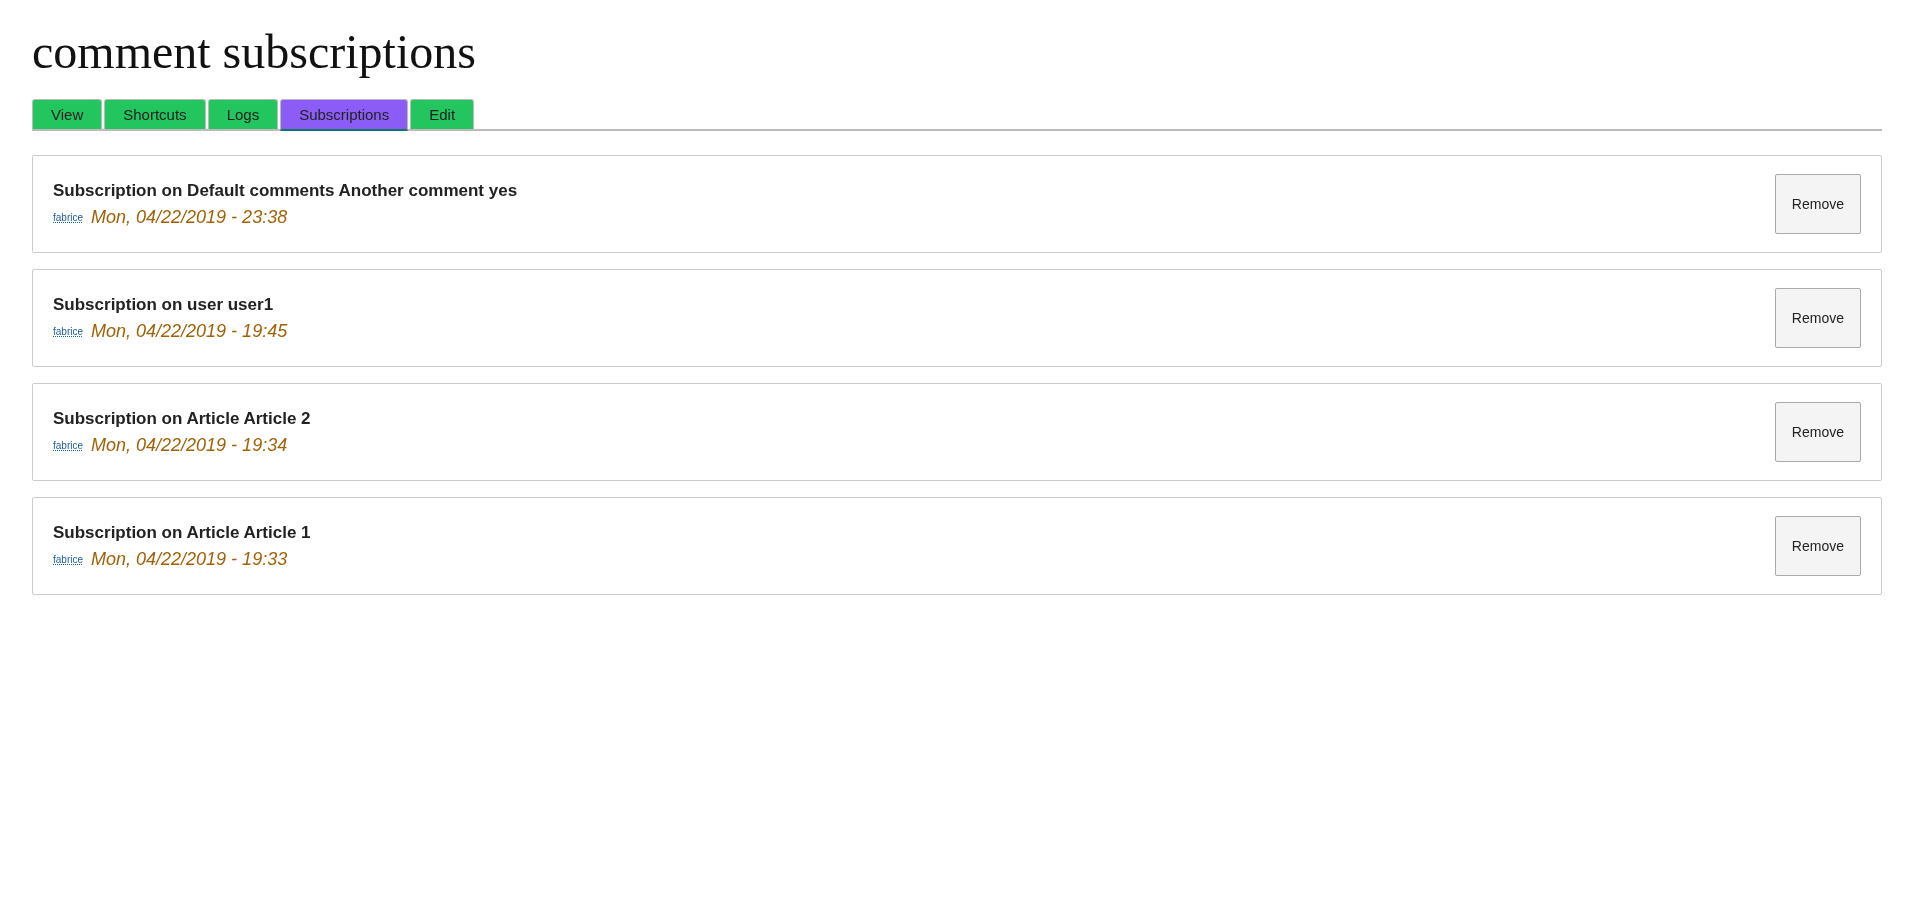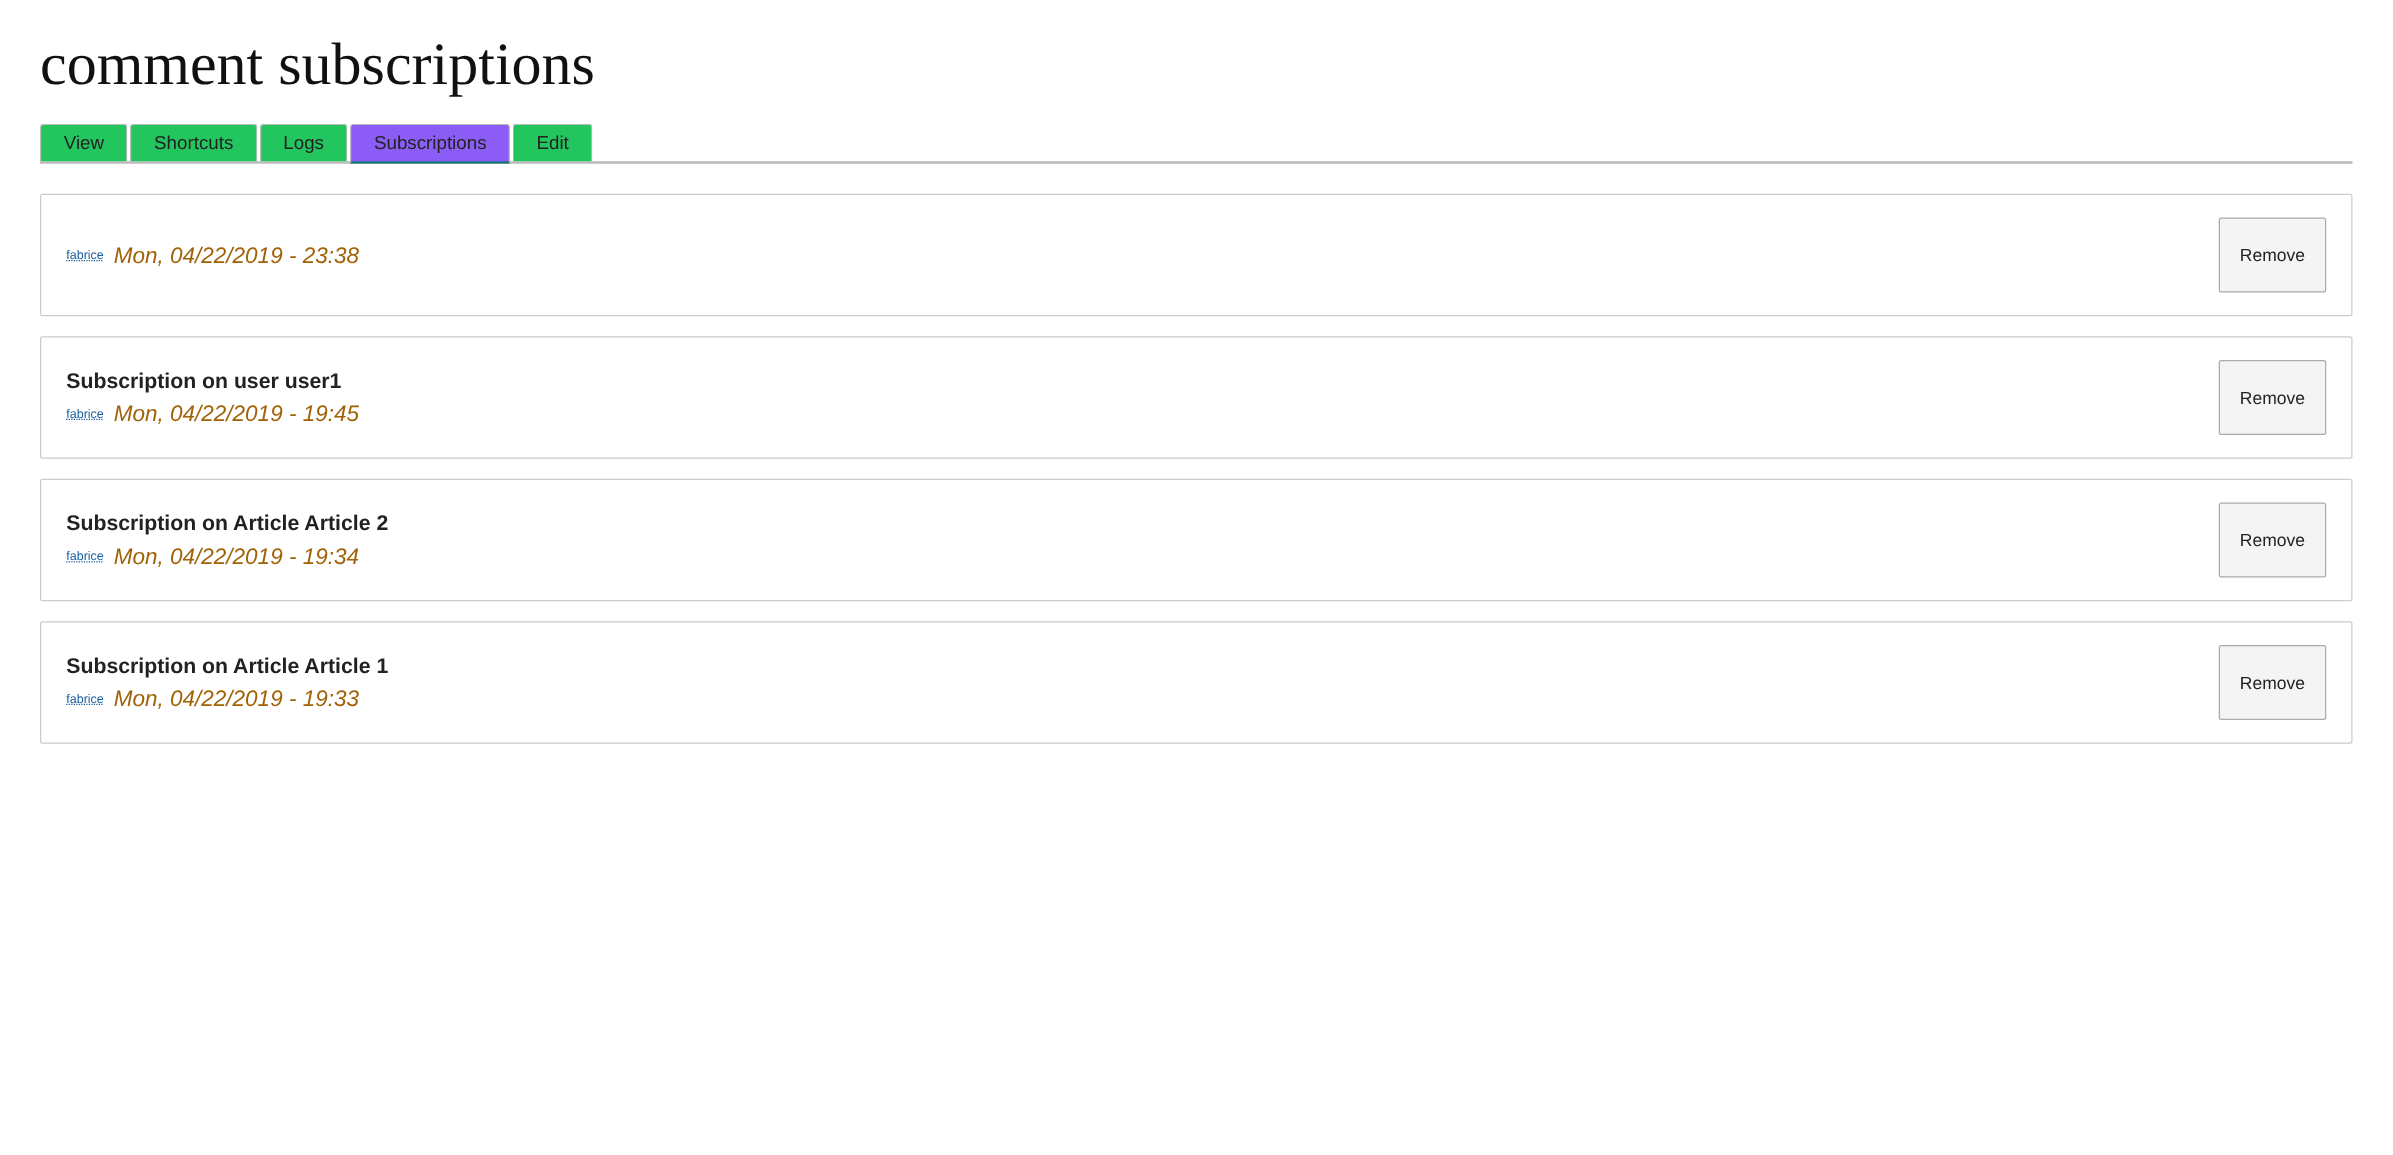--- a/index.html
+++ b/index.html
@@ -126,20 +126,21 @@
   <button class="tab">Shortcuts</button>
   <button class="tab">Logs</button>
   <button class="tab active">Subscriptions</button>
   <button class="tab">Edit</button>
 </nav>
 
 <div class="subscription-list">
 
   <div class="subscription-item">
     <div class="subscription-content">
+      <div class="subscription-title">Subscription on Default comments Another comment yes</div>
       <div class="subscription-meta">
         <a class="subscription-author">fabrice</a>
         <span class="subscription-date">Mon, 04/22/2019 - 23:38</span>
       </div>
     </div>
     <button class="remove-button">Remove</button>
   </div>
 
   <div class="subscription-item">
     <div class="subscription-content">

